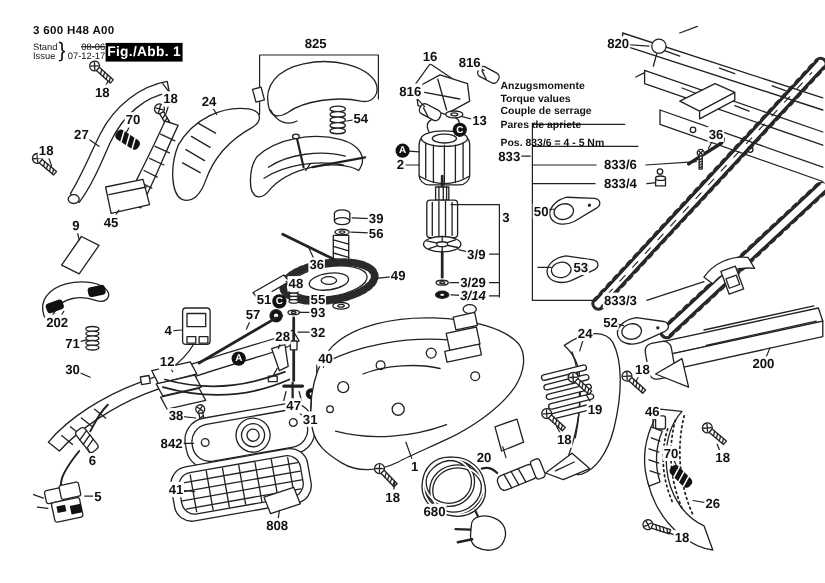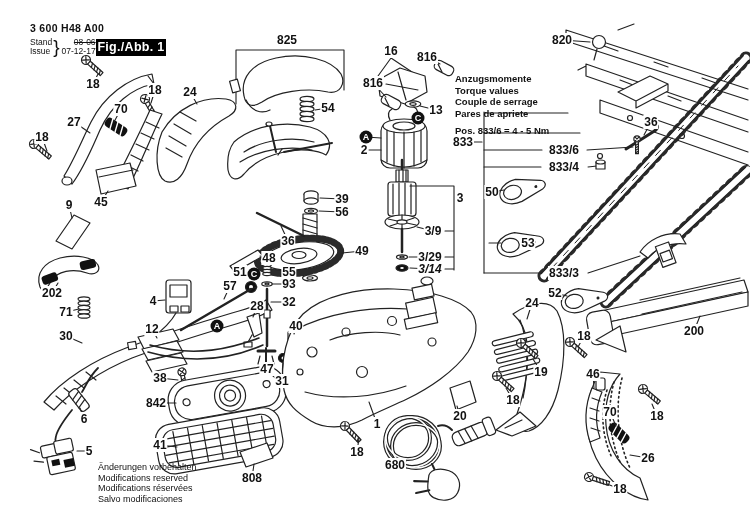--- a/index.html
+++ b/index.html
@@ -481,21 +481,21 @@
       <div class="plabel" style="left: 156px; top: 403px;">842</div>
       <div class="plabel" style="left: 52px; top: 293px;">202</div>
       <div class="plabel" style="left: 66px; top: 312px;">71</div>
       <div class="plabel" style="left: 66px; top: 336px;">30</div>
       <div class="plabel" style="left: 84px; top: 419px;">6</div>
       <div class="plabel" style="left: 89px; top: 451px;">5</div>
       <div class="plabel" style="left: 160px; top: 445px;">41</div>
       <div class="plabel" style="left: 252px; top: 478px;">808</div>
       <div class="plabel" style="left: 377px; top: 424px;">1</div>
       <div class="plabel" style="left: 357px; top: 452px;">18</div>
-      <div class="plabel" style="left: 460px; top: 416px; text-align: right;">20</div>
+      <div class="plabel" style="left: 440px; top: 416px; text-align: right;">20</div>
       <div class="plabel" style="left: 395px; top: 465px;">680</div>
       <div class="plabel" style="left: 513px; top: 400px;">18</div>
       <div class="plabel" style="left: 541px; top: 372px;">19</div>
       <div class="plabel" style="left: 532px; top: 303px;">24</div>
       <div class="plabel" style="left: 555px; top: 293px;">52</div>
       <div class="plabel" style="left: 460px; top: 198px;">3</div>
       <div class="plabel" style="left: 433px; top: 231px;">3/9</div>
       <div class="plabel" style="left: 430px; top: 257px;">3/29</div>
       <div class="plabel" style="left: 430px; top: 269px; font-style: italic;">3/14</div>
       <div class="plabel" style="left: 463px; top: 142px;">833</div>
@@ -537,20 +537,14 @@
 <div id="figbadge">Fig./Abb. 1</div>
 
 <div id="torque">
   <div>Anzugsmomente</div>
   <div>Torque values</div>
   <div>Couple de serrage</div>
   <div>Pares de apriete</div>
   <div id="torqueval">Pos. 833/6 = 4 - 5 Nm</div>
 </div>
 
-<div id="footer">
-  <div>Änderungen vorbehalten</div>
-  <div>Modifications reserved</div>
-  <div>Modifications réservées</div>
-  <div>Salvo modificaciones</div>
+
 </div>
 
-</div>
-
 </body></html>

